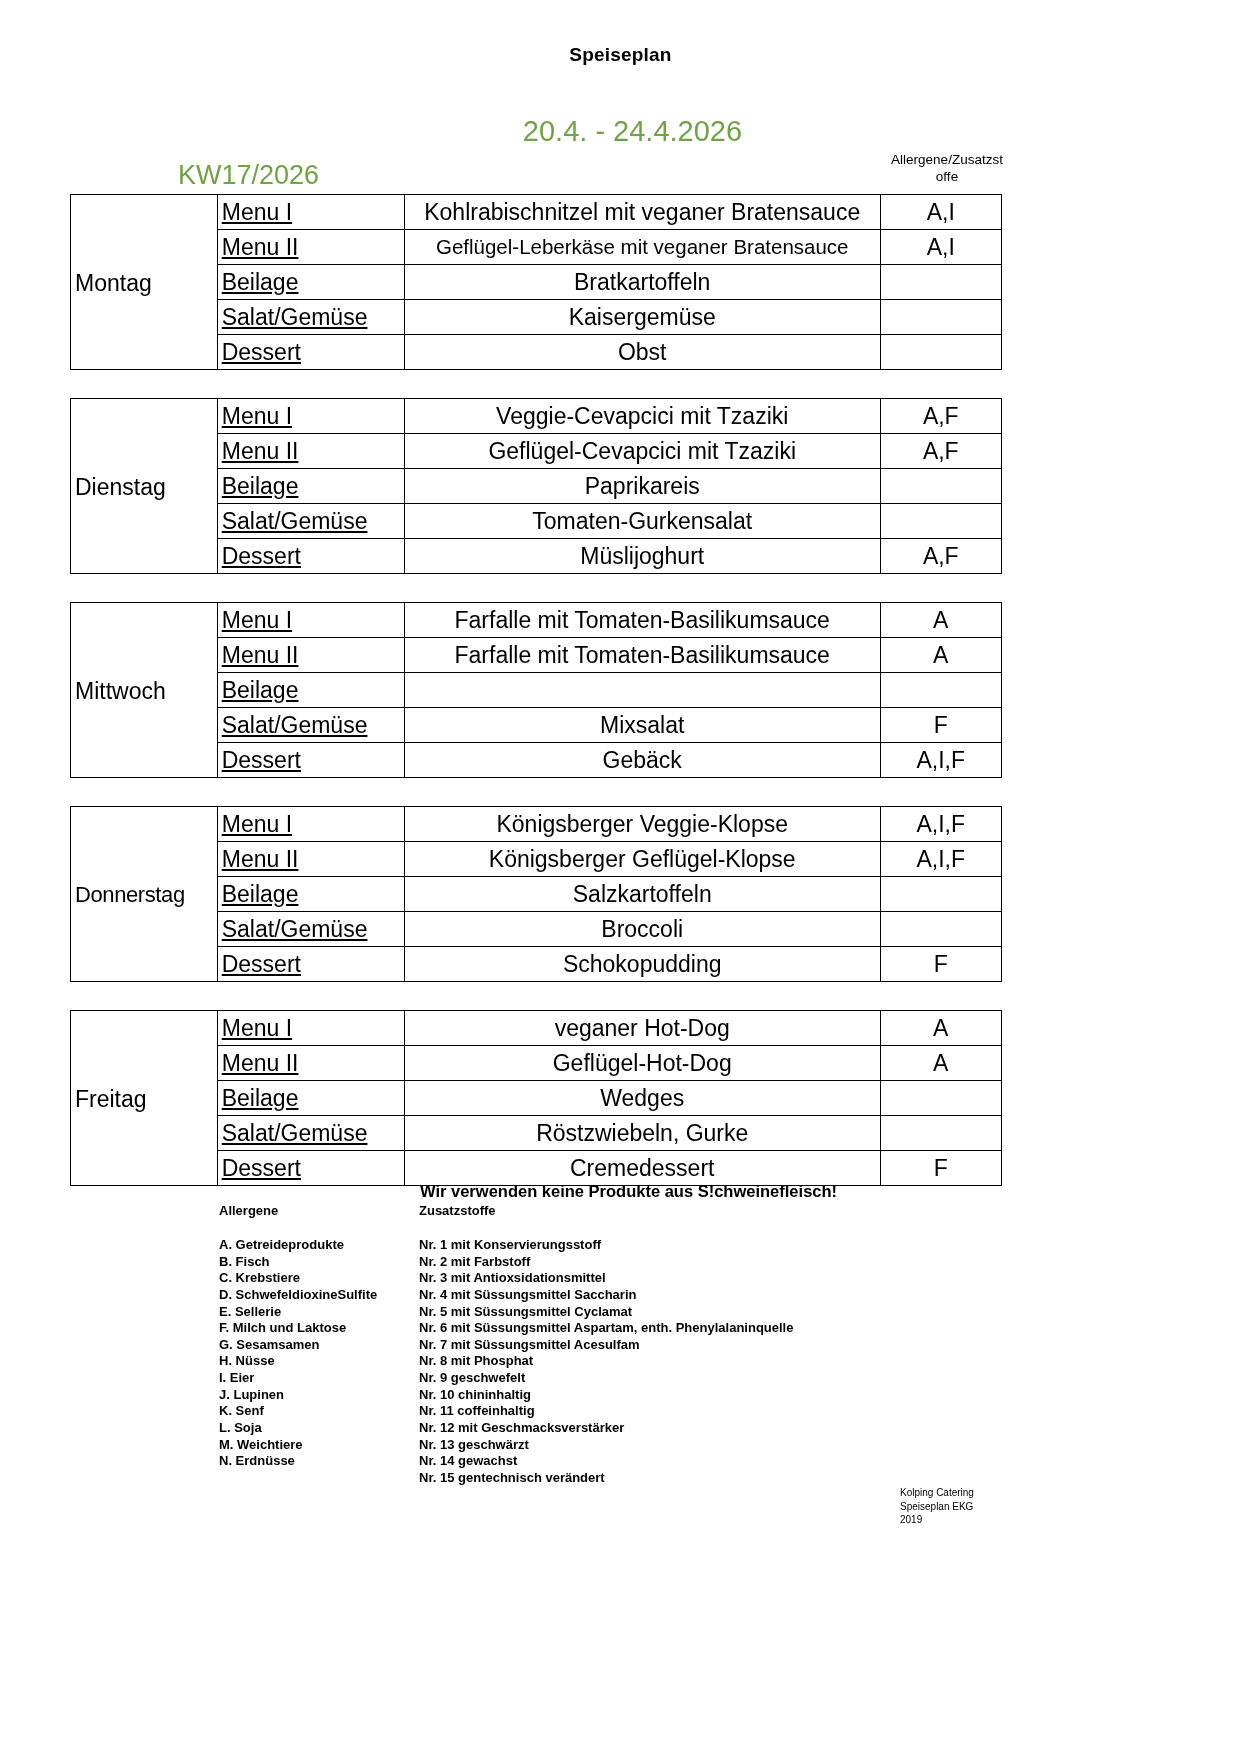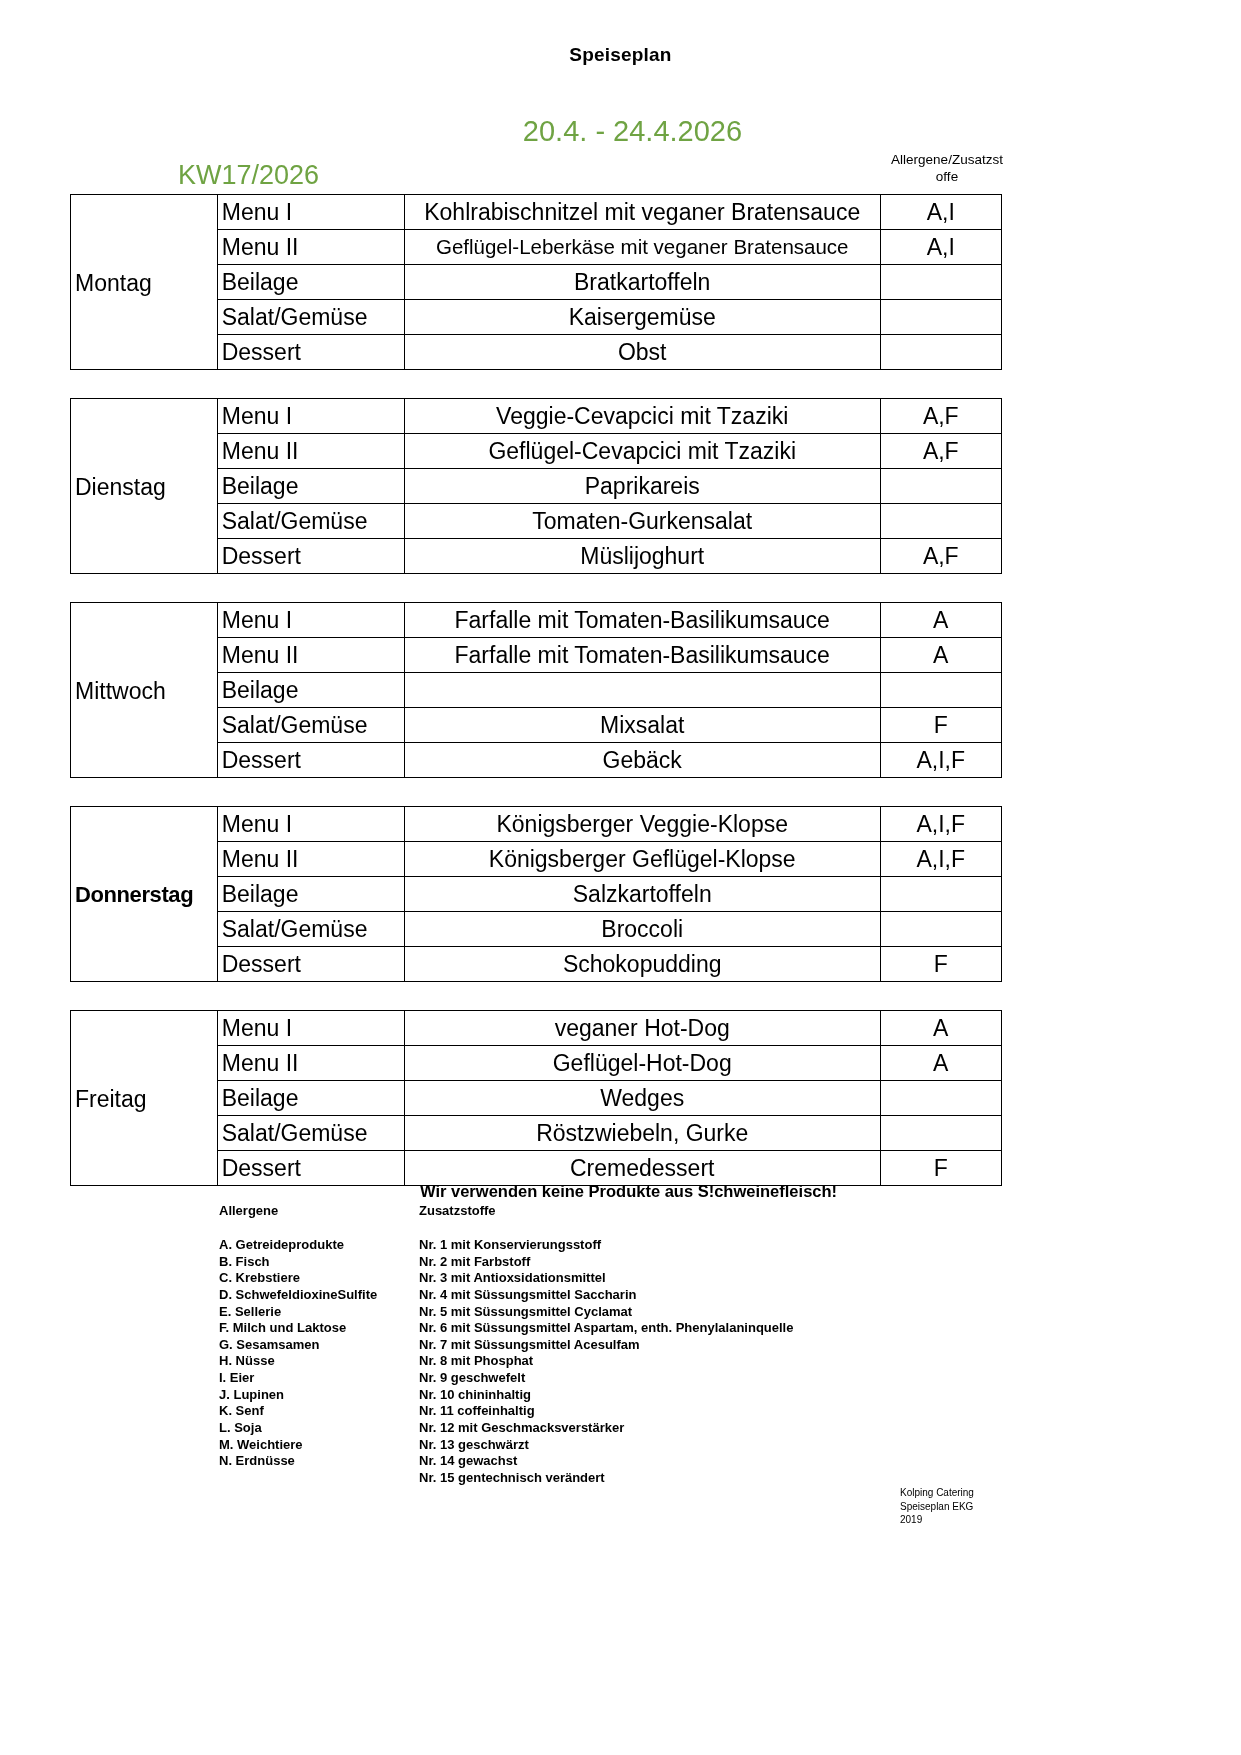--- a/index.html
+++ b/index.html
@@ -89,23 +89,22 @@
   }
   .cell-day .day-name {
     display: block;
     padding-top: 2px;
     white-space: nowrap;
   }
   .cell-day.tight .day-name {
     font-size: 22px;
     letter-spacing: -0.4px;
     padding-left: 0;
-    font-weight: bold;
-  }
-  .cell-cat  { text-align: left; padding-left: 8px; }
+  }
+  .cell-cat  { text-align: left; padding-left: 8px; text-decoration: underline; }
   .cell-dish { text-align: center; }
   .cell-alg  { text-align: center; }
   .cell-dish.shrink { font-size: 20.5px; }
 
   
   .notice {
     position: absolute;
     top: 1182px;
     left: 420px;
     font-size: 16.5px;

